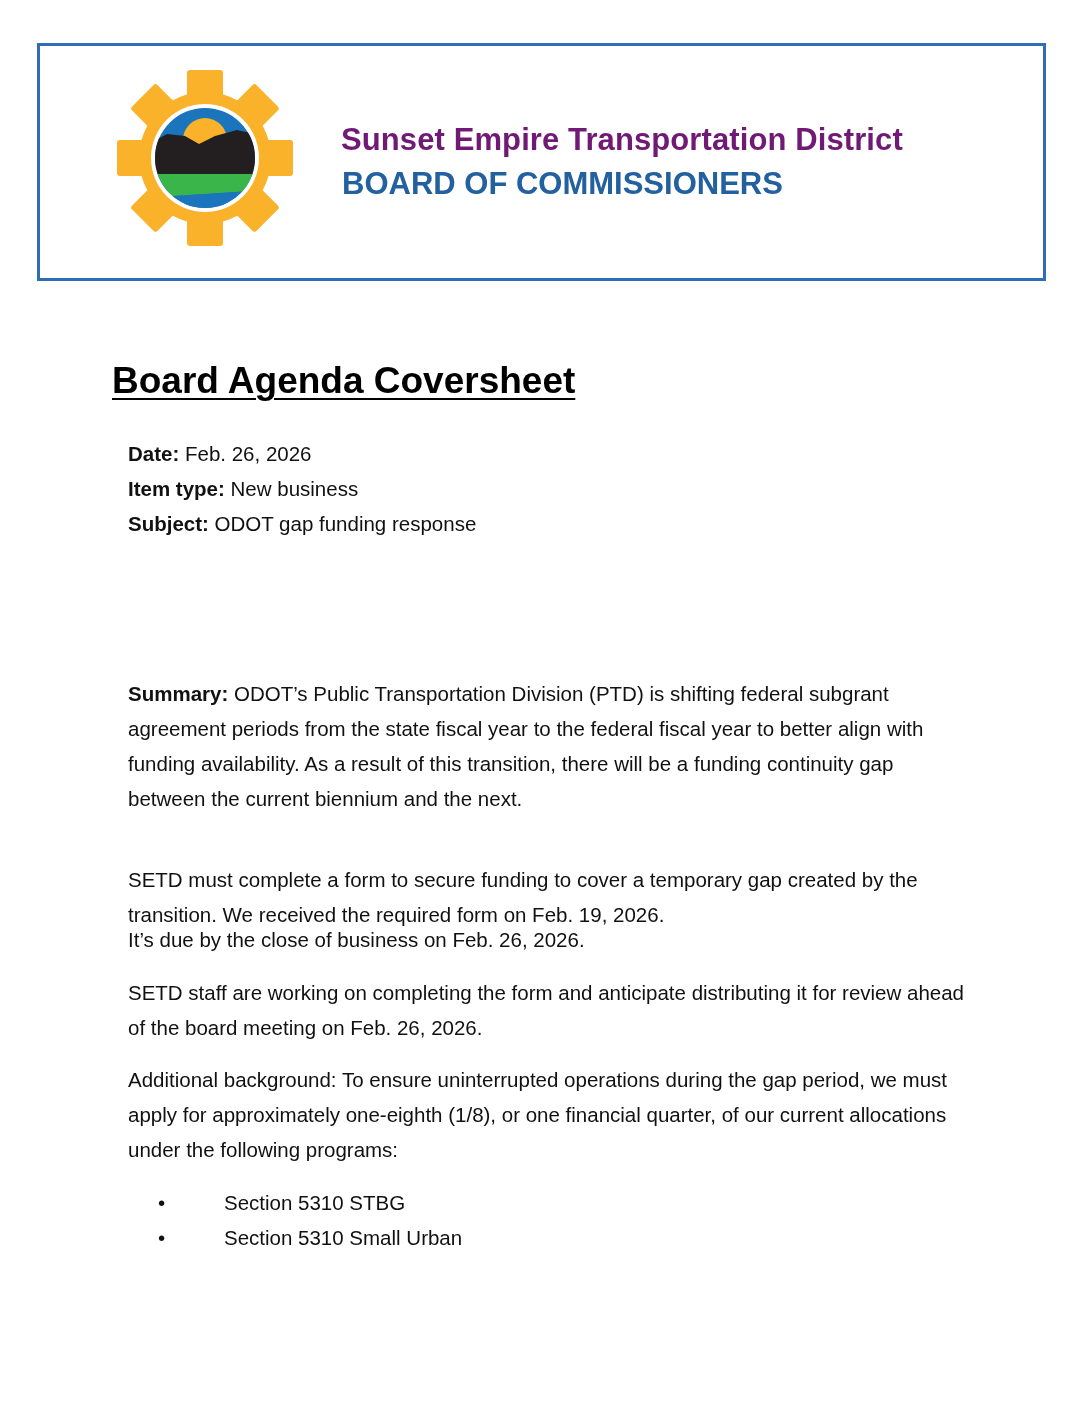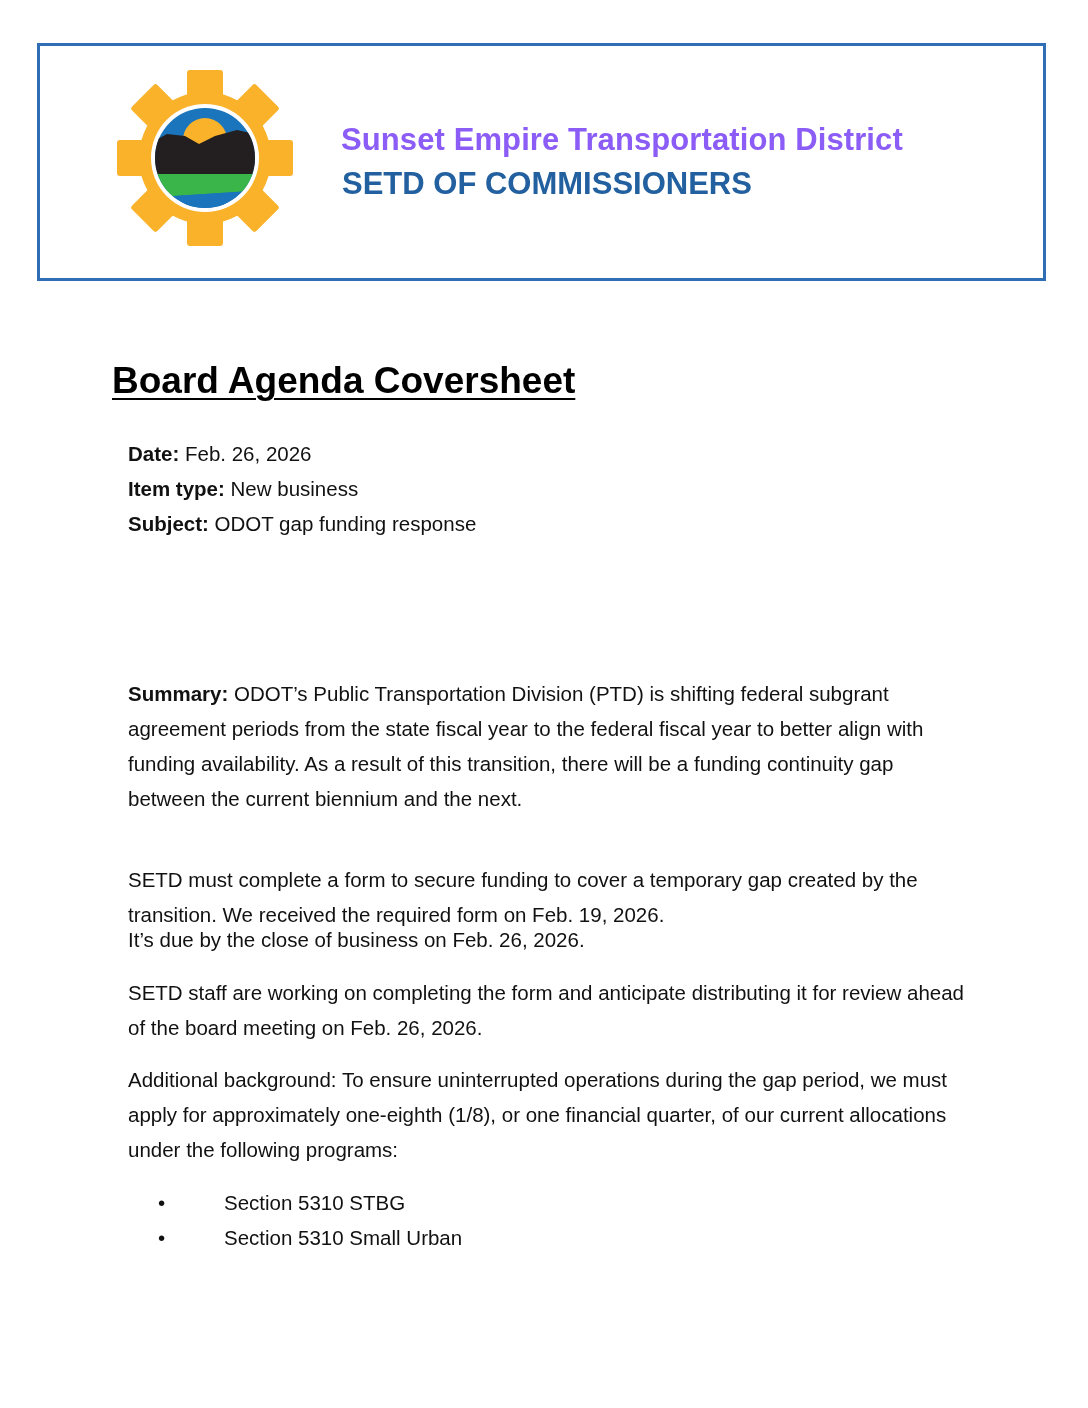--- a/index.html
+++ b/index.html
@@ -30,21 +30,21 @@
       top: 70px;
       width: 180px;
       height: 176px;
     }
     .org-name {
       position: absolute;
       left: 341px;
       top: 122px;
       font-size: 31px;
       font-weight: bold;
-      color: #8b5cf6;
+      color: #701a75;
       letter-spacing: 0.1px;
       white-space: nowrap;
     }
     .board-name {
       position: absolute;
       left: 342px;
       top: 166px;
       font-size: 31px;
       font-weight: bold;
       color: #22609f;
@@ -137,21 +137,21 @@
     <rect x="30" y="30" width="120" height="120" fill="#1a75bc"></rect>
     <circle cx="90" cy="70" r="22" fill="#f9b22a"></circle>
     <path d="M30 90 L30 76 L52 64 L70 66 L84 74 L100 66 L122 60 L140 64 L150 80 L150 90 Z" fill="#231f20"></path>
     <rect x="30" y="90" width="120" height="16" fill="#231f20"></rect>
     <path d="M30 104 L150 104 L150 120 L30 128 Z" fill="#39b54a"></path>
     <path d="M30 128 L150 120 L150 150 L30 150 Z" fill="#1a75bc"></path>
   </g>
 </svg>
 
 <div class="org-name">Sunset Empire Transportation District</div>
-<div class="board-name">SETD OF COMMISSIONERS</div>
+<div class="board-name">BOARD OF COMMISSIONERS</div>
 
 <h1 class="doc-title">Board Agenda Coversheet</h1>
 
 <ul class="meta">
   <li><span class="k">Date:</span> <span>Feb. 26, 2026</span></li>
   <li><span class="k">Item type:</span> <span>New business</span></li>
   <li><span class="k">Subject:</span> <span>ODOT gap funding response</span></li>
 </ul>
 
 <p class="body-text" id="p-summary"><span class="k">Summary:</span> <span>ODOT’s Public Transportation Division (PTD) is shifting federal subgrant agreement periods from the state fiscal year to the federal fiscal year to better align with funding availability. As a result of this transition, there will be a funding continuity gap between the current biennium and the next.</span></p>

